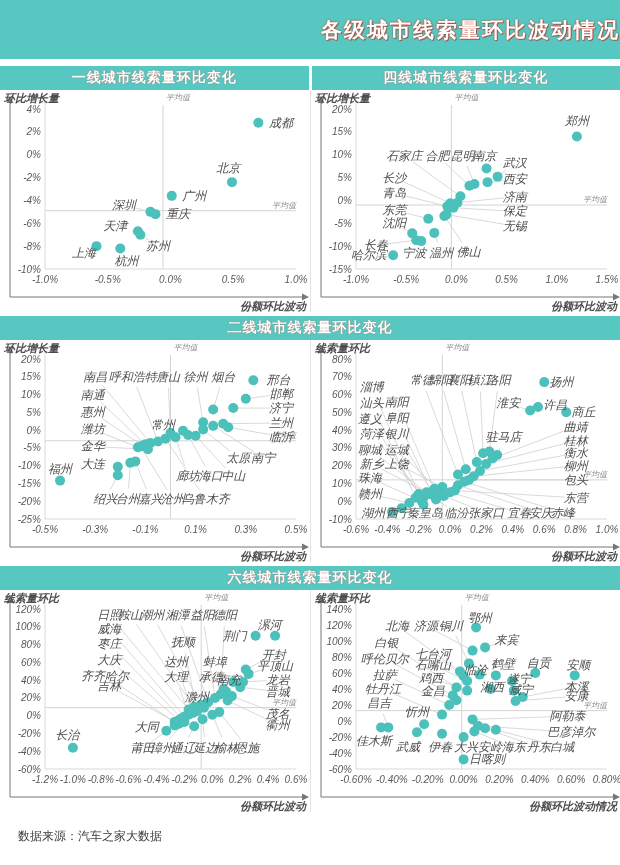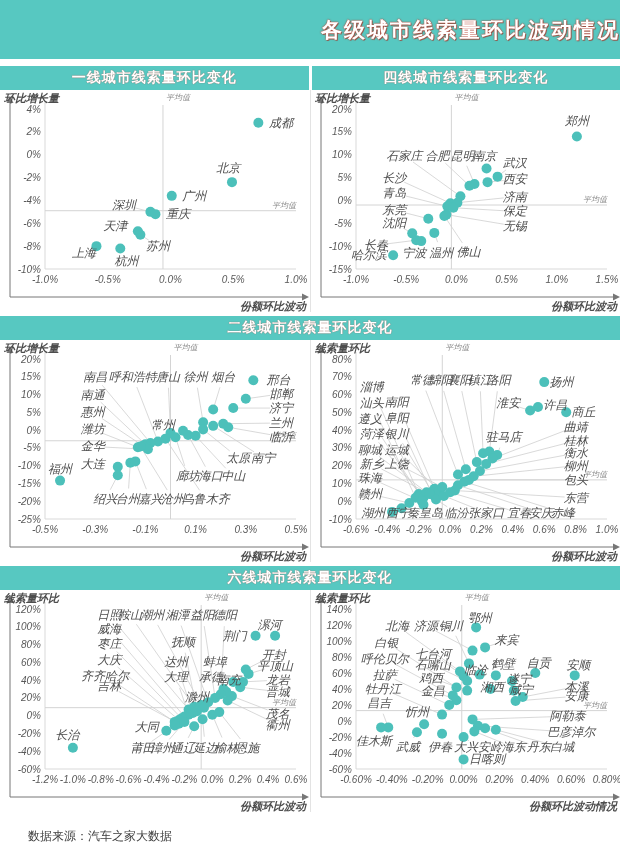--- a/index.html
+++ b/index.html
@@ -16,21 +16,21 @@
   .strip-half span{font-size:14px;font-weight:bold;color:#fff;letter-spacing:1px;
     text-shadow:0 0 1px rgba(190,45,30,.8);}
   .charts-row{display:flex;}
   .chart-cell{width:310px;height:222px;font-style:italic;}
   .chart-cell.right{border-left:1px solid #e3e3e3;width:309px;}
   svg{display:block;}
   .axlbl{font-size:11px;font-weight:bold;fill:#4d4d4d;}
   .tick{font-size:10px;fill:#595959;}
   .mean{font-size:8px;fill:#8a8a8a;}
   .city{font-size:12px;fill:#4d4d4d;}
-  .footer{height:48px;display:flex;align-items:center;padding-left:28px;}
+  .footer{height:48px;display:flex;align-items:center;padding-left:18px;}
   .footer span{font-size:12px;color:#404040;}
 </style>
 </head>
 <body>
 
 <div class="page">
   <div class="banner">
     <h1>各级城市线索量环比波动情况</h1>
   </div>
   <div class="gap"></div>

